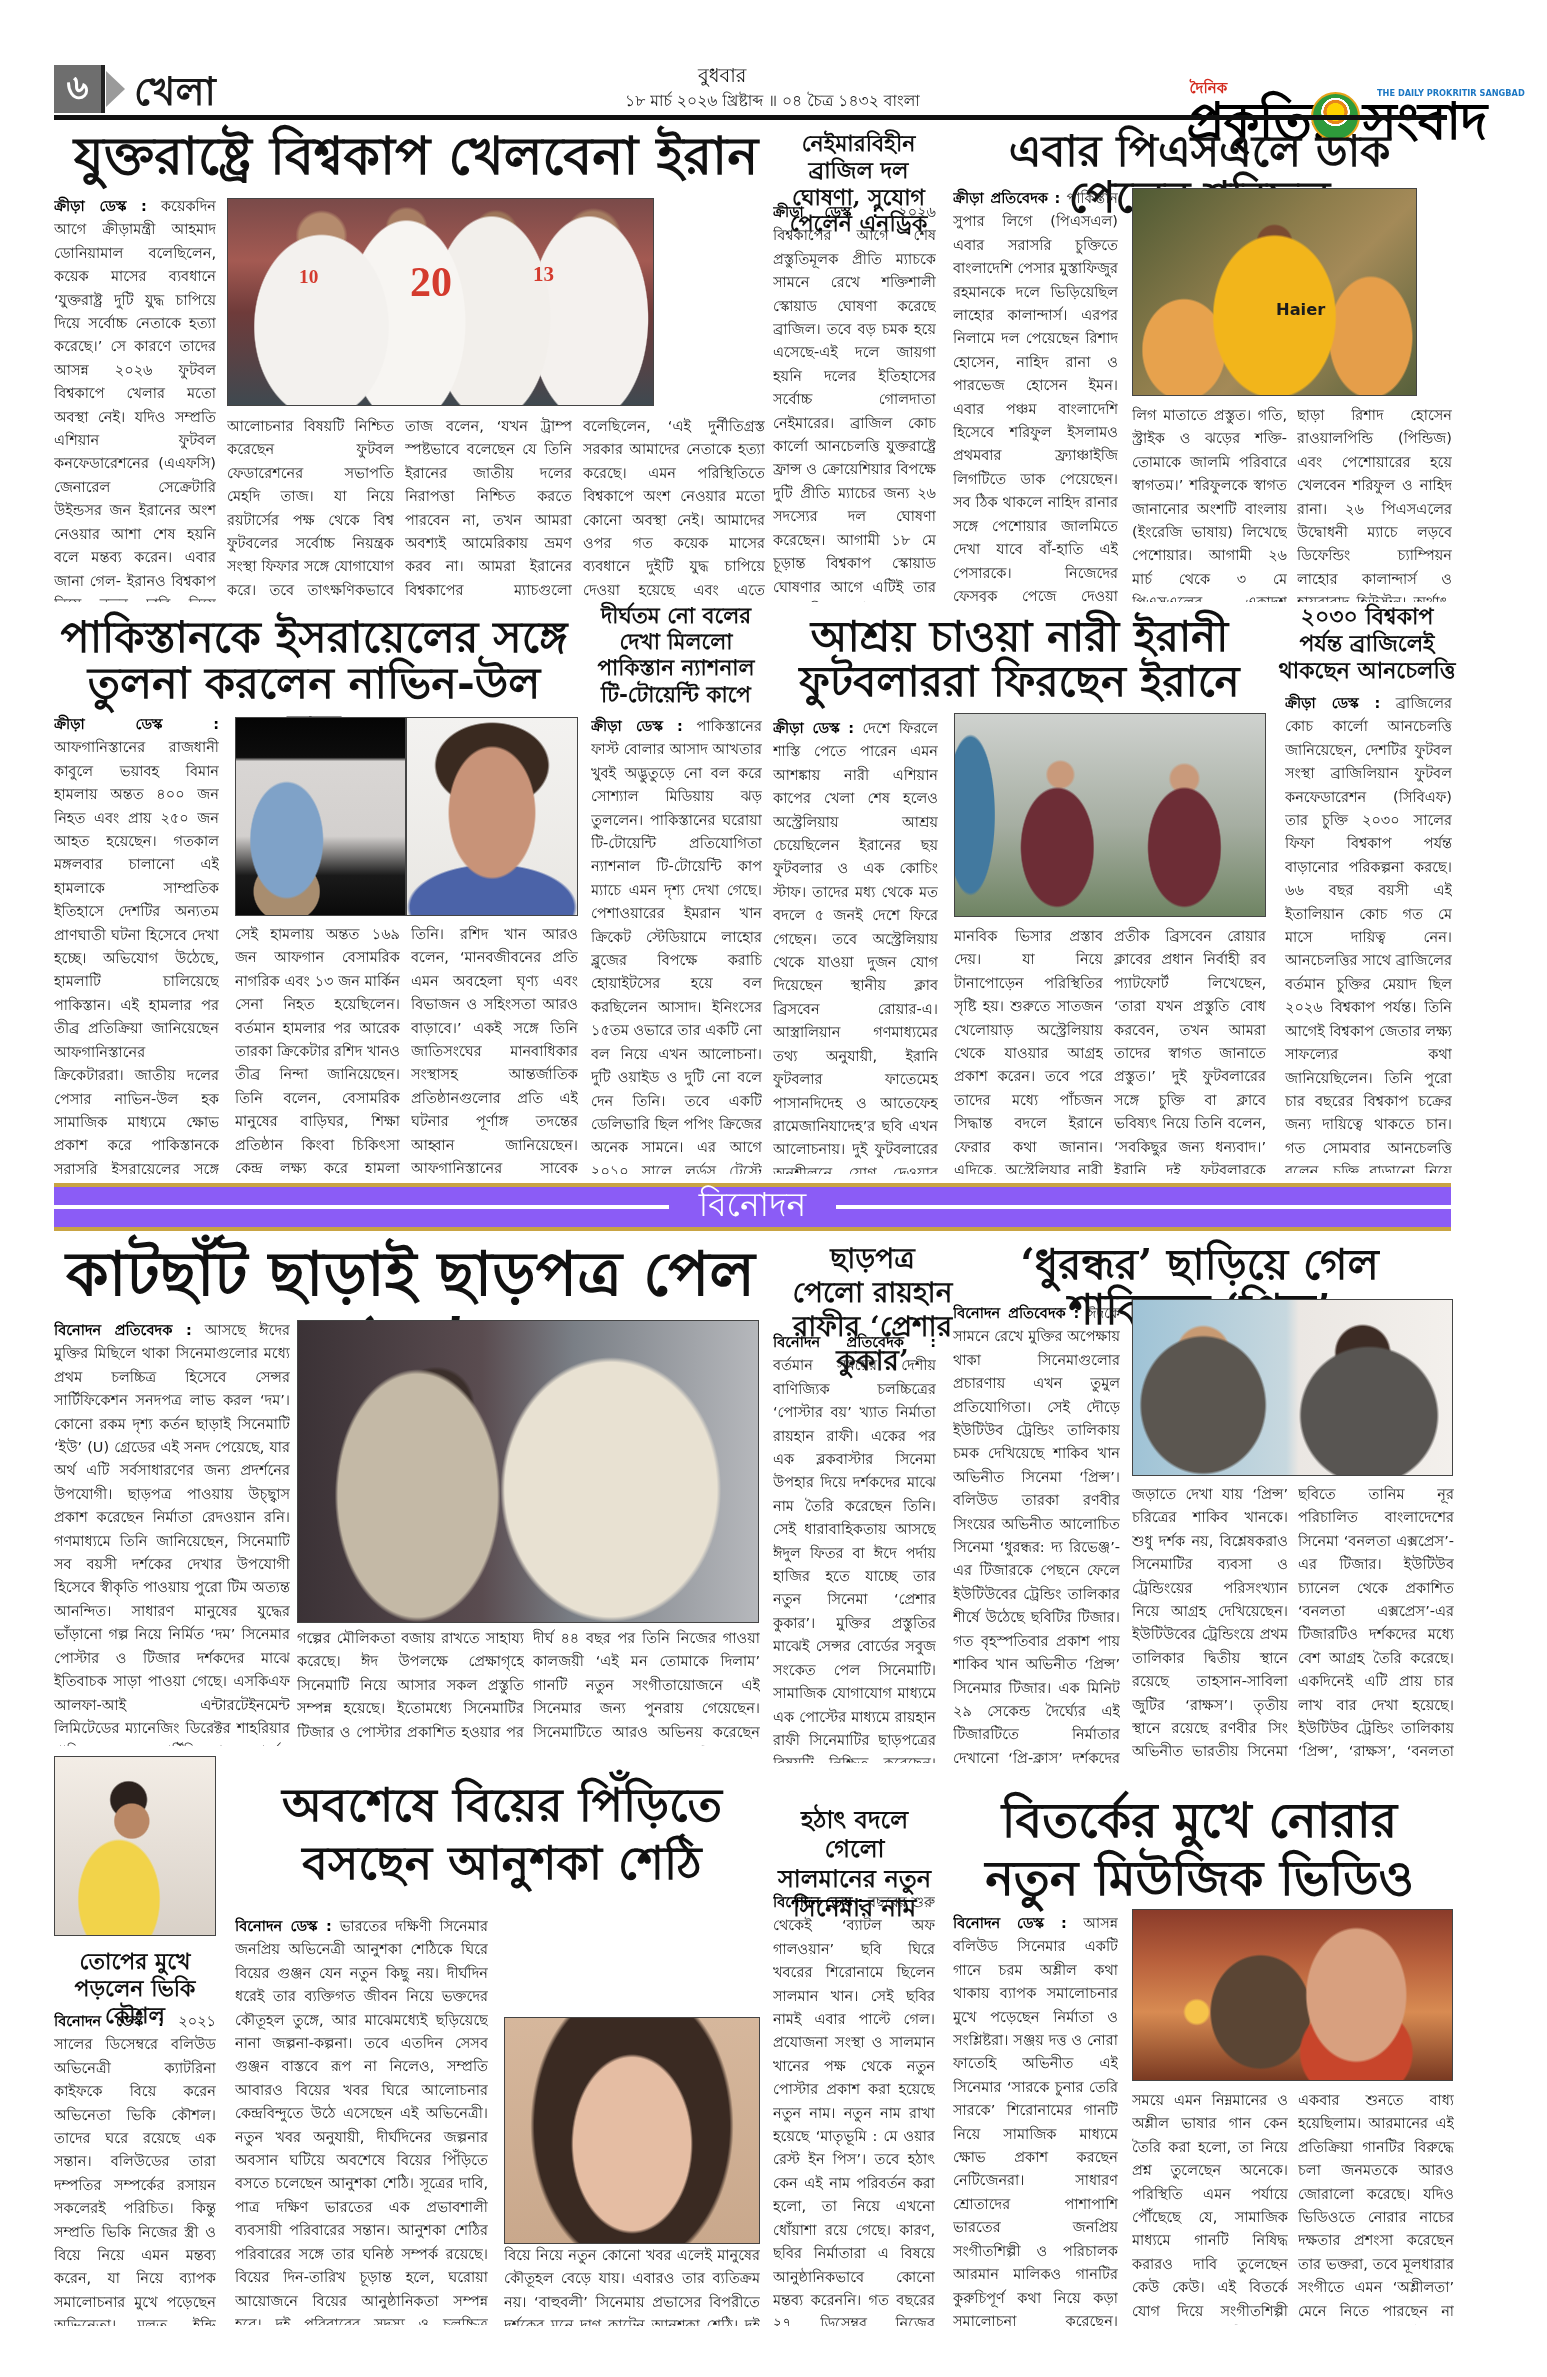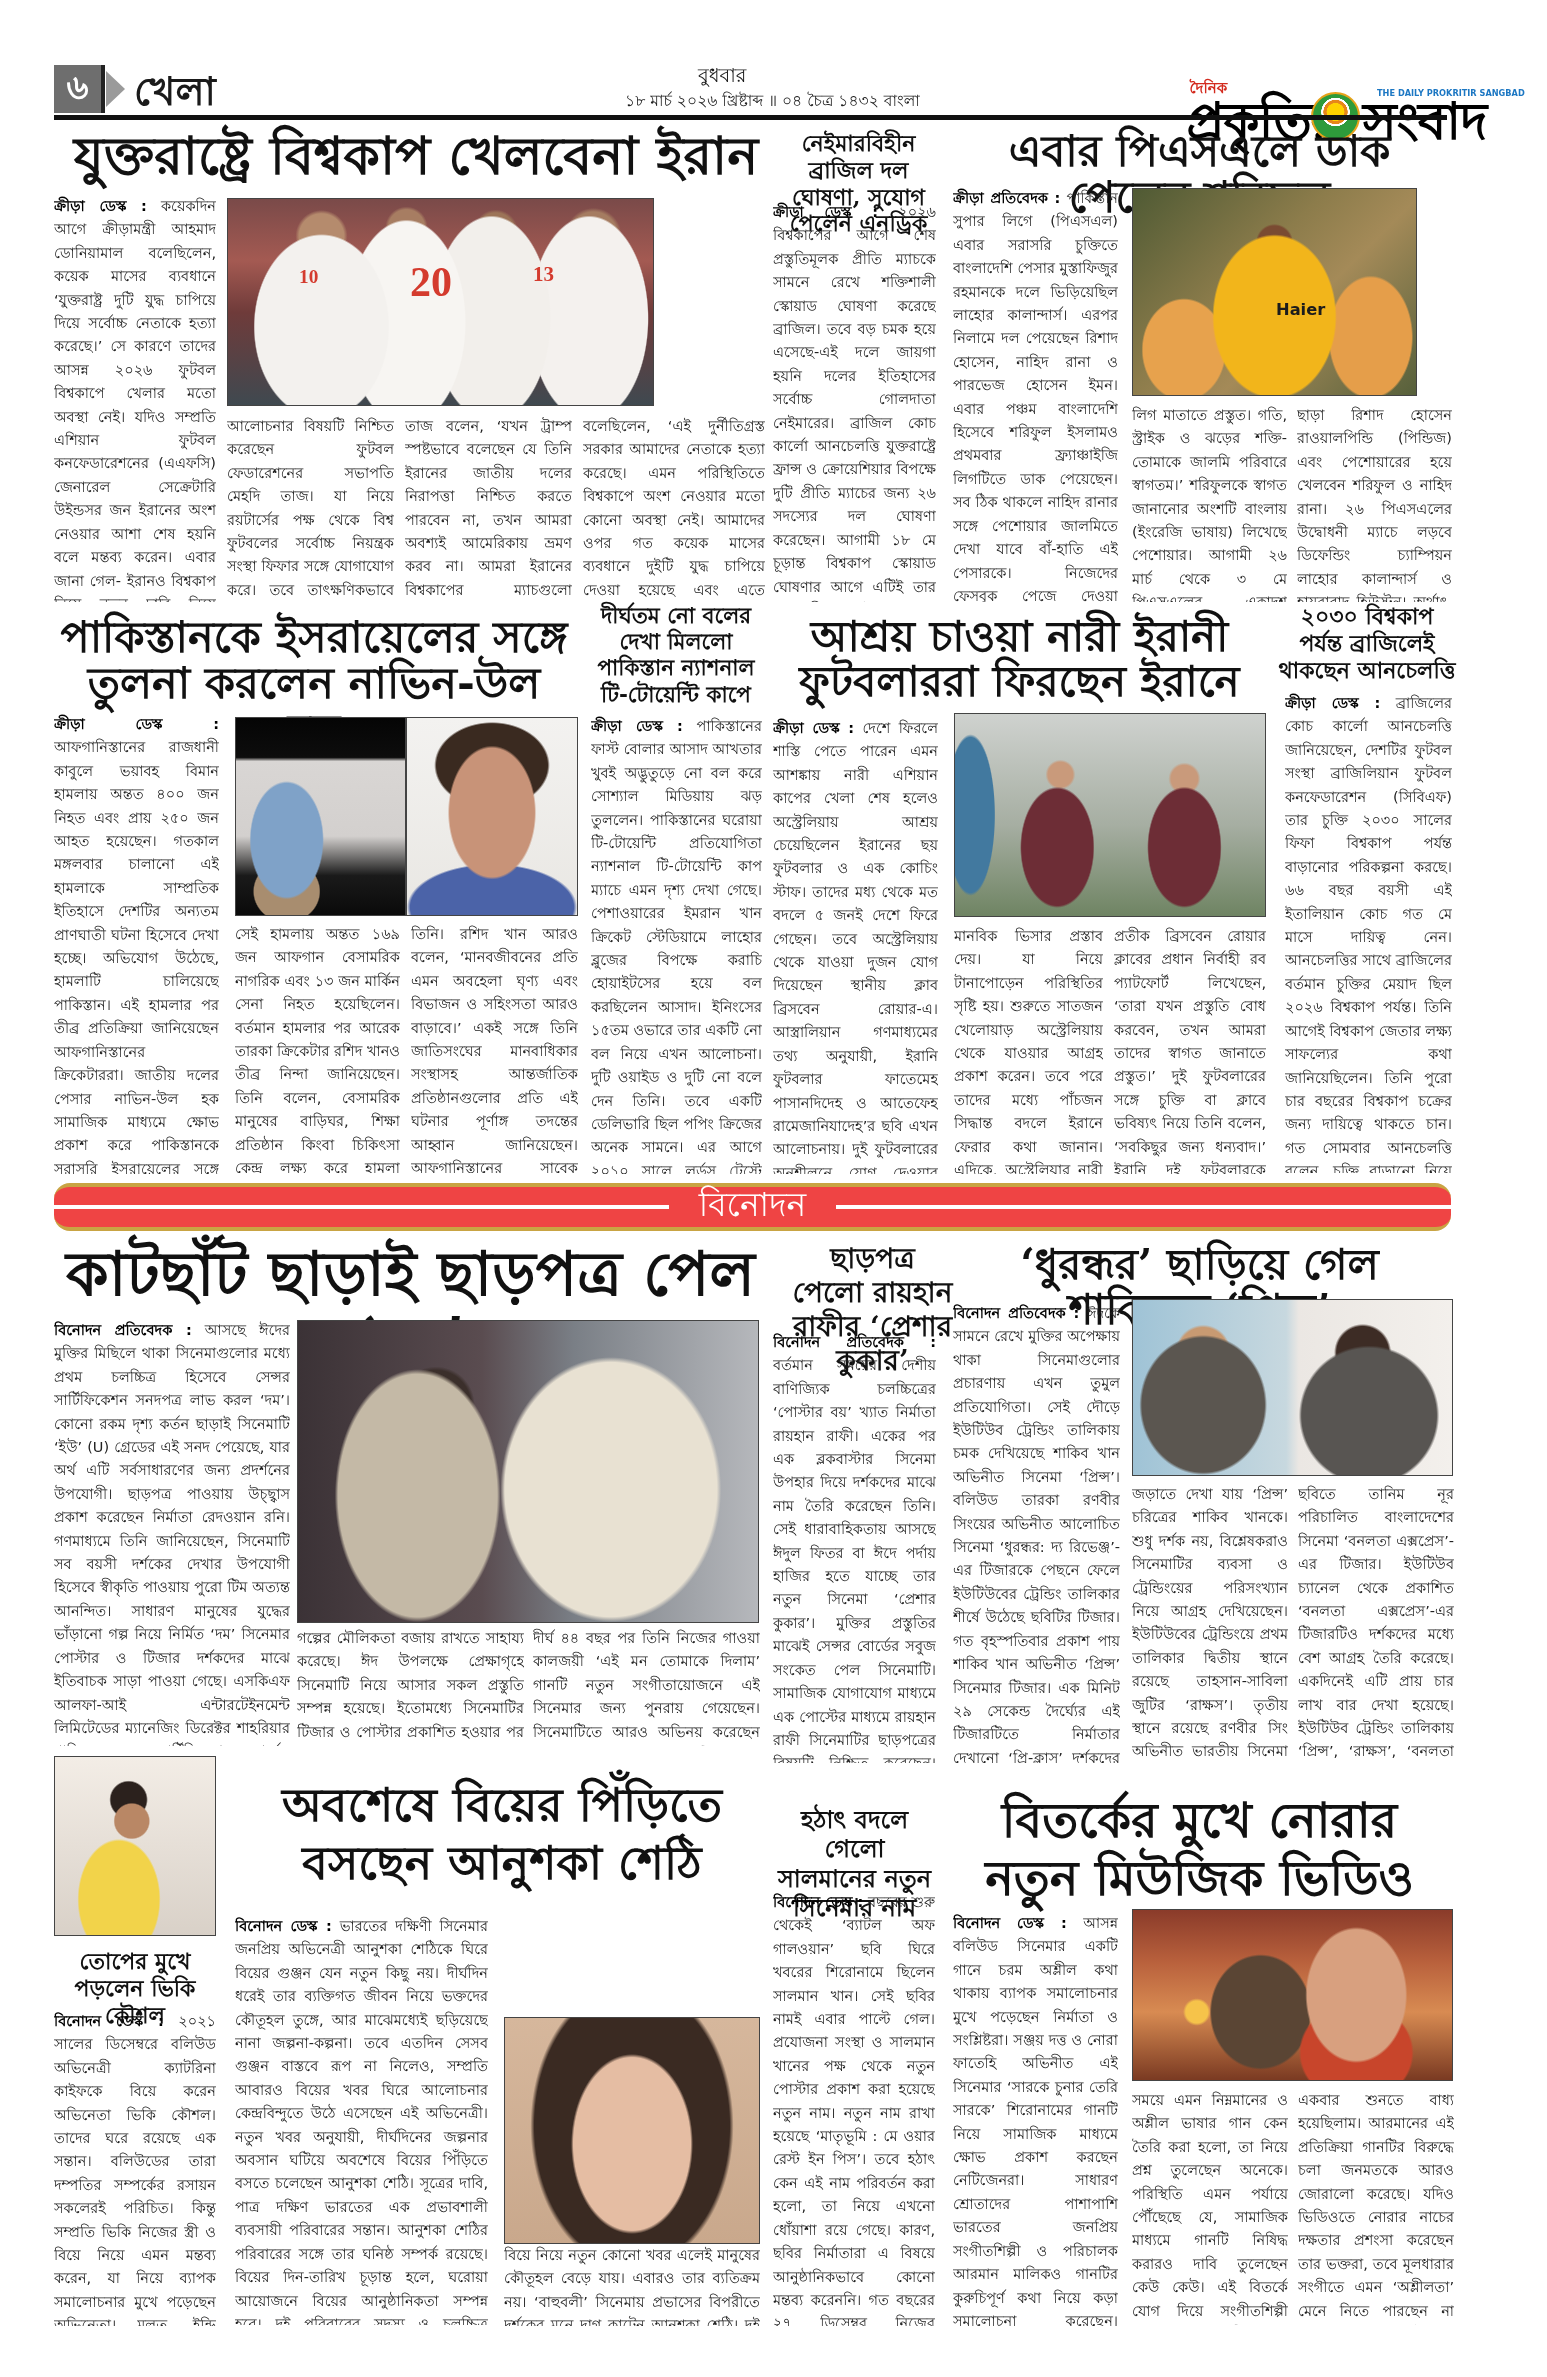--- a/index.html
+++ b/index.html
@@ -18,21 +18,21 @@
   .pg-arrow { width: 0; height: 0; border-top: 18px solid transparent; border-bottom: 18px solid transparent; border-left: 19.3px solid #9a9a9a; }
   .section-name { font-family: "DejaVu Serif", serif; font-size: 39px; font-weight: bold; }
   .dayname { font-size: 19.3px; text-align:left; }
   .date { font-size: 15.6px; text-align:center; color:#222; }
   .logo-main { font-family: "DejaVu Serif", serif; font-size: 51px; font-weight: bold; letter-spacing: -0.7px; color: #000; }
   .logo-small { font-size: 15px; color: #d32a1e; font-weight: bold; }
   .logo-en { font-size: 8.2px; color: #1c77c3; font-weight: bold; }
   .logo-emblem { width: 49px; height: 49px; border-radius: 50%; background: radial-gradient(circle at 50% 40%, #ffd200 0 25%, #e6861a 26% 34%, #ffffff 35% 40%, #2e9b3b 41% 100%); border: 2.2px solid #e7a31a; }
 
   
-  .banner { background: #ef4444; border-top: 4.5px solid #c9a443; border-bottom: 4.5px solid #c9a443; display:flex; align-items:center; justify-content:center;border-radius:16px; }
+  .banner { background: #8b5cf6; border-top: 4.5px solid #c9a443; border-bottom: 4.5px solid #c9a443; display:flex; align-items:center; justify-content:center; }
   .banner-line { height: 4.5px; background: #fff; flex: 1; }
   .banner-label { color: #fff; font-size: 33px; font-family: "DejaVu Serif", serif; padding: 0 30px; }
 
   
   .ph-iran { background:
       radial-gradient(ellipse 16% 45% at 22% 62%, #f3f1ee 0 98%, transparent 100%),
       radial-gradient(ellipse 14% 50% at 42% 60%, #f7f5f2 0 98%, transparent 100%),
       radial-gradient(ellipse 14% 50% at 62% 58%, #f2efeb 0 98%, transparent 100%),
       radial-gradient(ellipse 14% 50% at 85% 58%, #f4f1ee 0 98%, transparent 100%),
       radial-gradient(circle at 22% 18%, #b58b6d 0 6%, transparent 7%),

